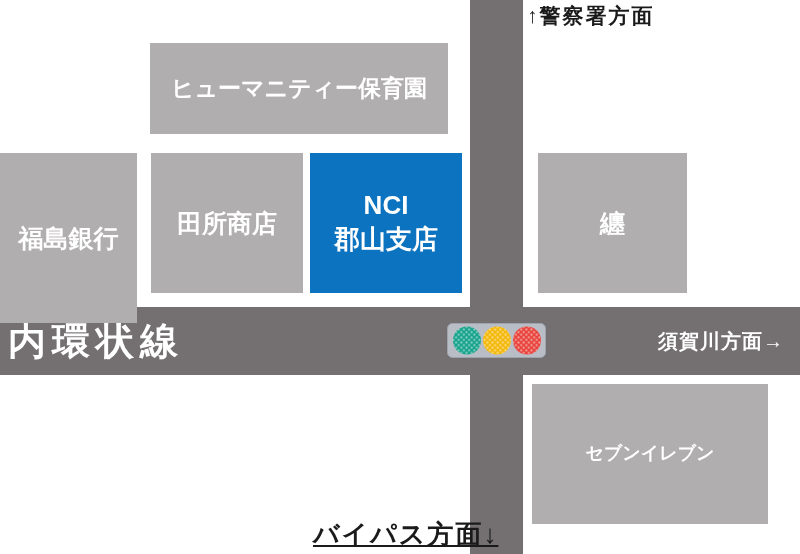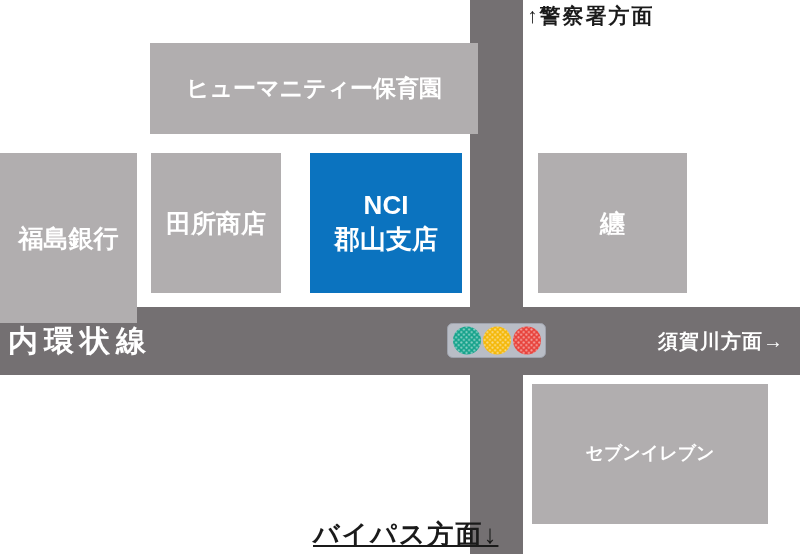--- a/index.html
+++ b/index.html
@@ -16,21 +16,21 @@
   .road-vertical { left: 470px; top: 0; width: 53px; height: 554px; }
   .road-horizontal { left: 0; top: 307px; width: 800px; height: 68px; }
   .road-name {
     position: absolute;
     left: 8px;
     top: 308px;
     height: 66px;
     display: flex;
     align-items: center;
     color: #ffffff;
-    font-size: 30px;
+    font-size: 38px;
     letter-spacing: 6px;
     white-space: nowrap;
   }
   .dir-east {
     position: absolute;
     right: 16px;
     top: 309px;
     height: 64px;
     display: flex;
     align-items: center;
@@ -43,23 +43,23 @@
     position: absolute;
     background: var(--building);
     color: var(--block_text);
     display: flex;
     align-items: center;
     justify-content: center;
     text-align: center;
     line-height: 1.3;
     white-space: nowrap;
   }
-  .block-nursery { left: 150px; top: 43px;  width: 328px; height: 91px;  font-size: 23px; }
+  .block-nursery { left: 150px; top: 43px;  width: 298px; height: 91px;  font-size: 23px; }
   .block-bank    { left: 0;     top: 153px; width: 137px; height: 170px; font-size: 25px; }
-  .block-tadokoro{ left: 151px; top: 153px; width: 130px; height: 140px; font-size: 25px; }
+  .block-tadokoro{ left: 151px; top: 153px; width: 152px; height: 140px; font-size: 25px; }
   .block-nci     { left: 310px; top: 153px; width: 152px; height: 140px; font-size: 26px;
                    background: var(--highlight); flex-direction: column; }
   .block-matoi   { left: 538px; top: 153px; width: 149px; height: 140px; font-size: 25px; }
   .block-seven   { left: 532px; top: 384px; width: 236px; height: 140px; font-size: 18px; }
   .dir-label {
     position: absolute;
     color: var(--ink);
     white-space: nowrap;
   }
   .dir-north { left: 527px; top: 2px;  font-size: 21px; letter-spacing: 2px; }

